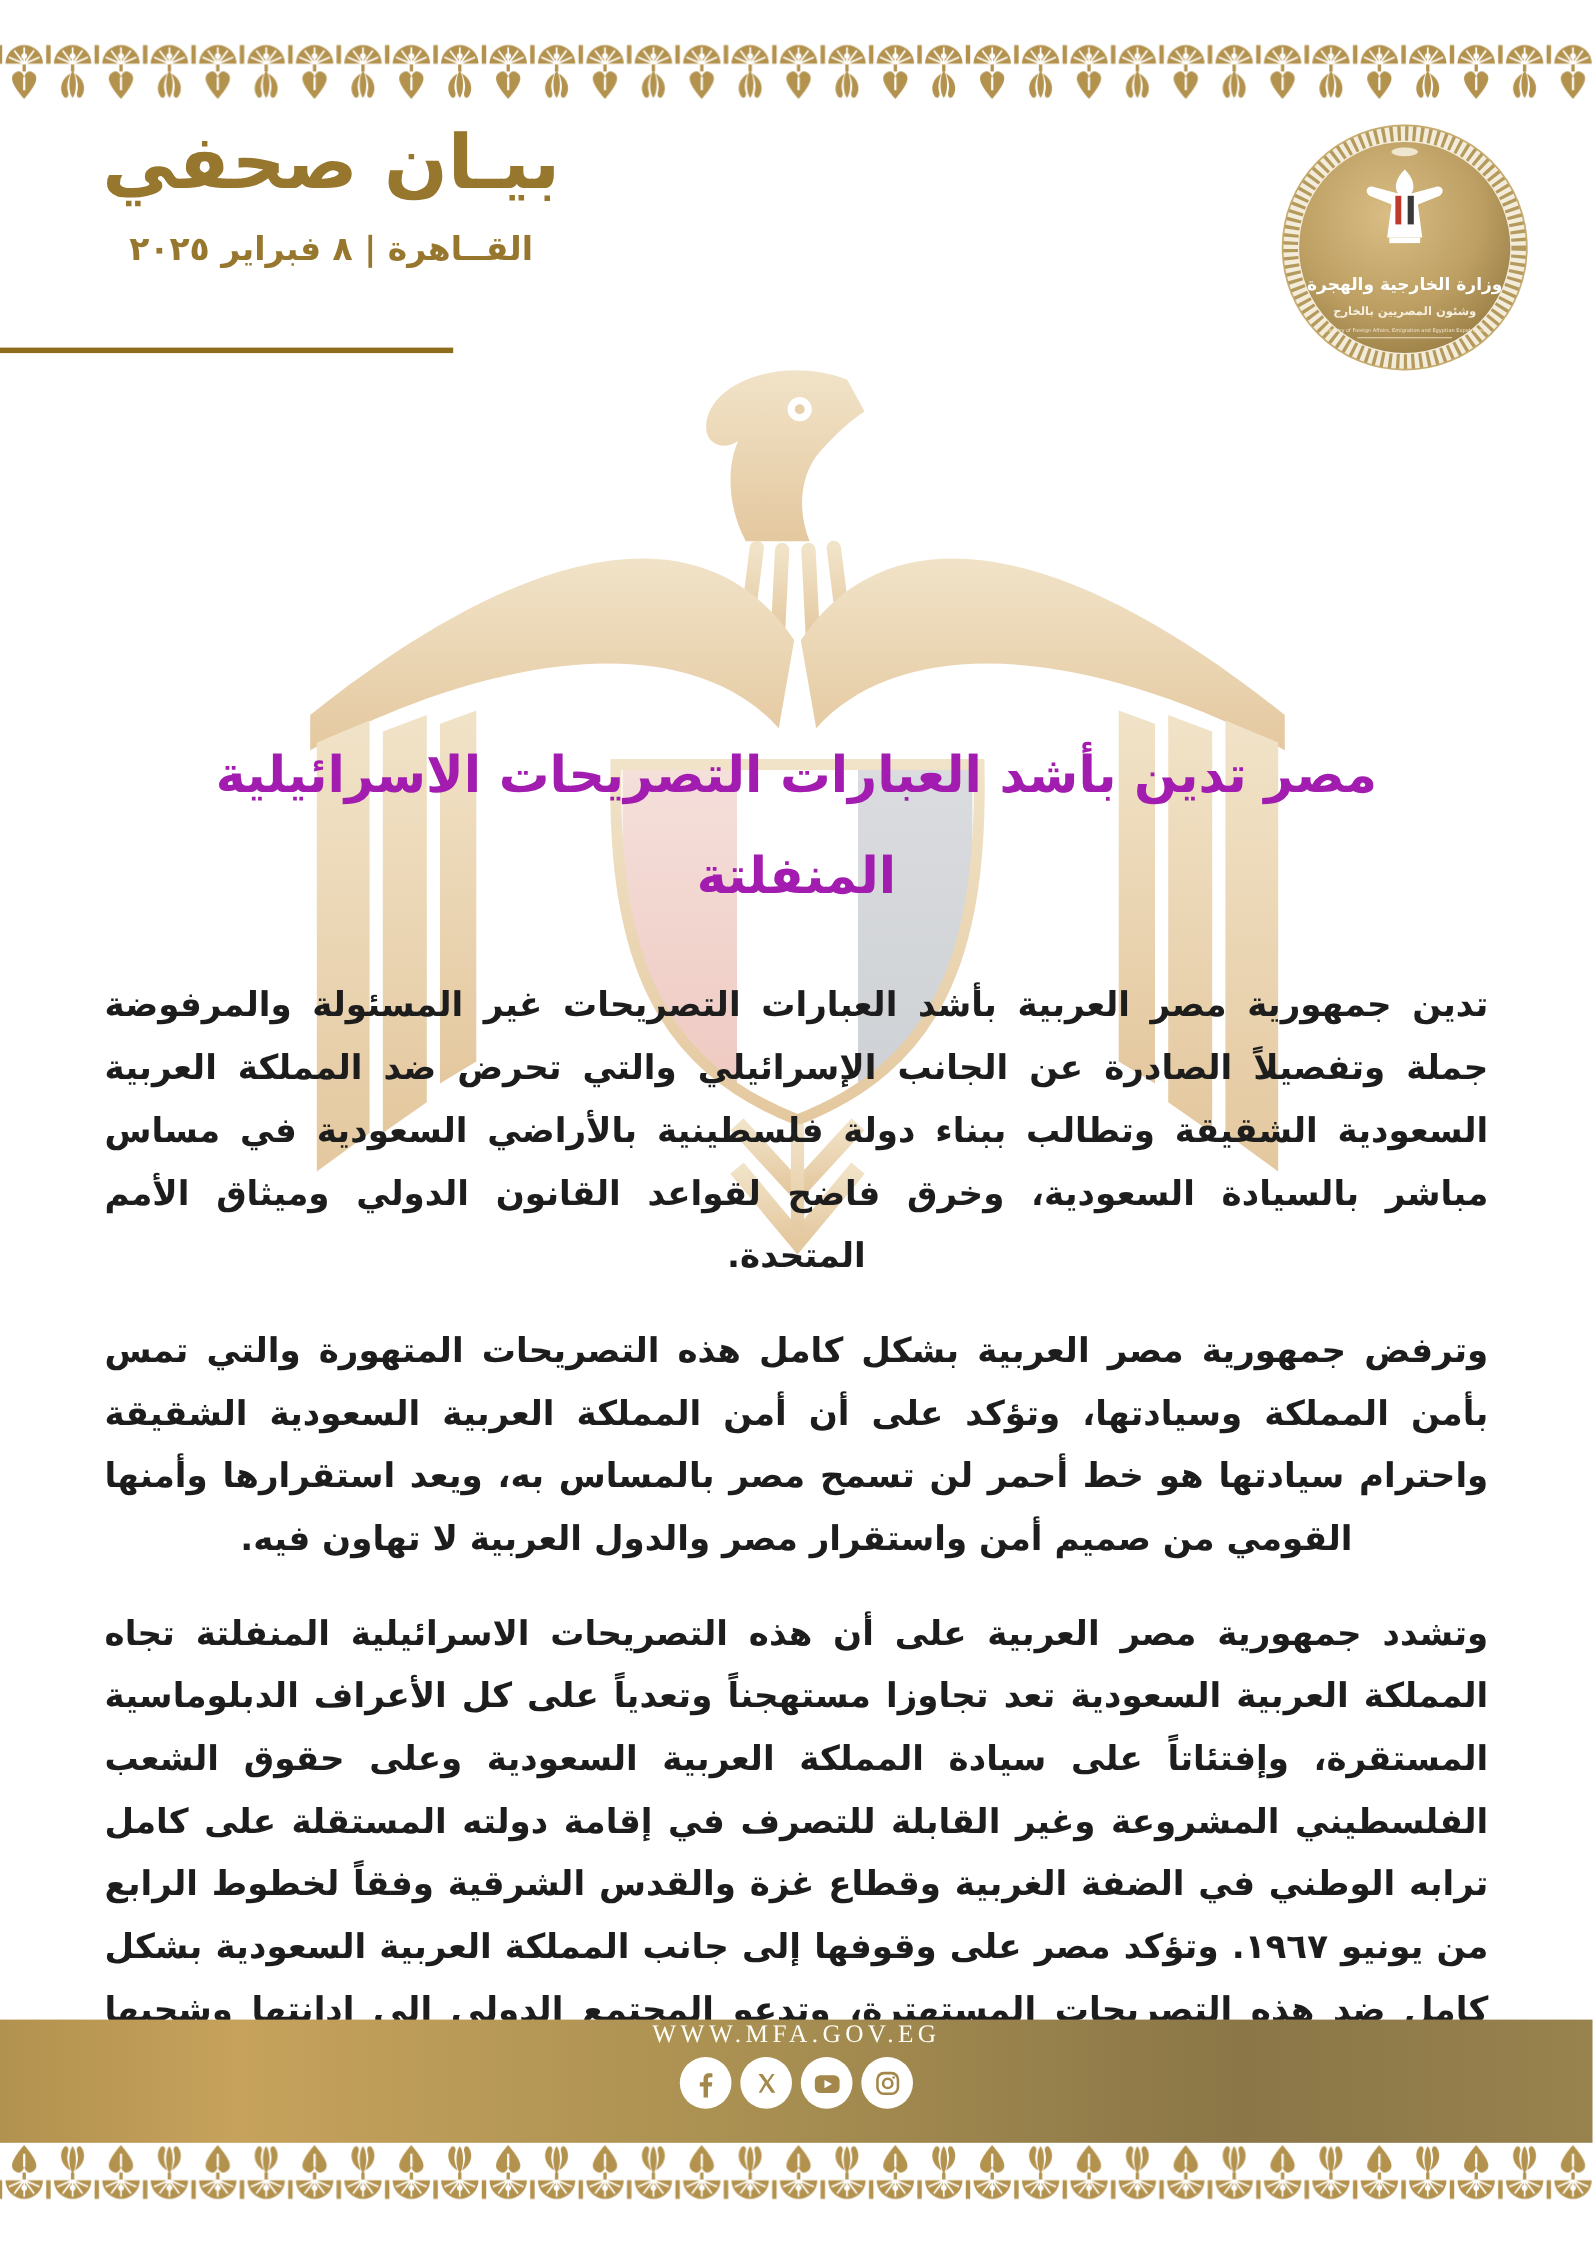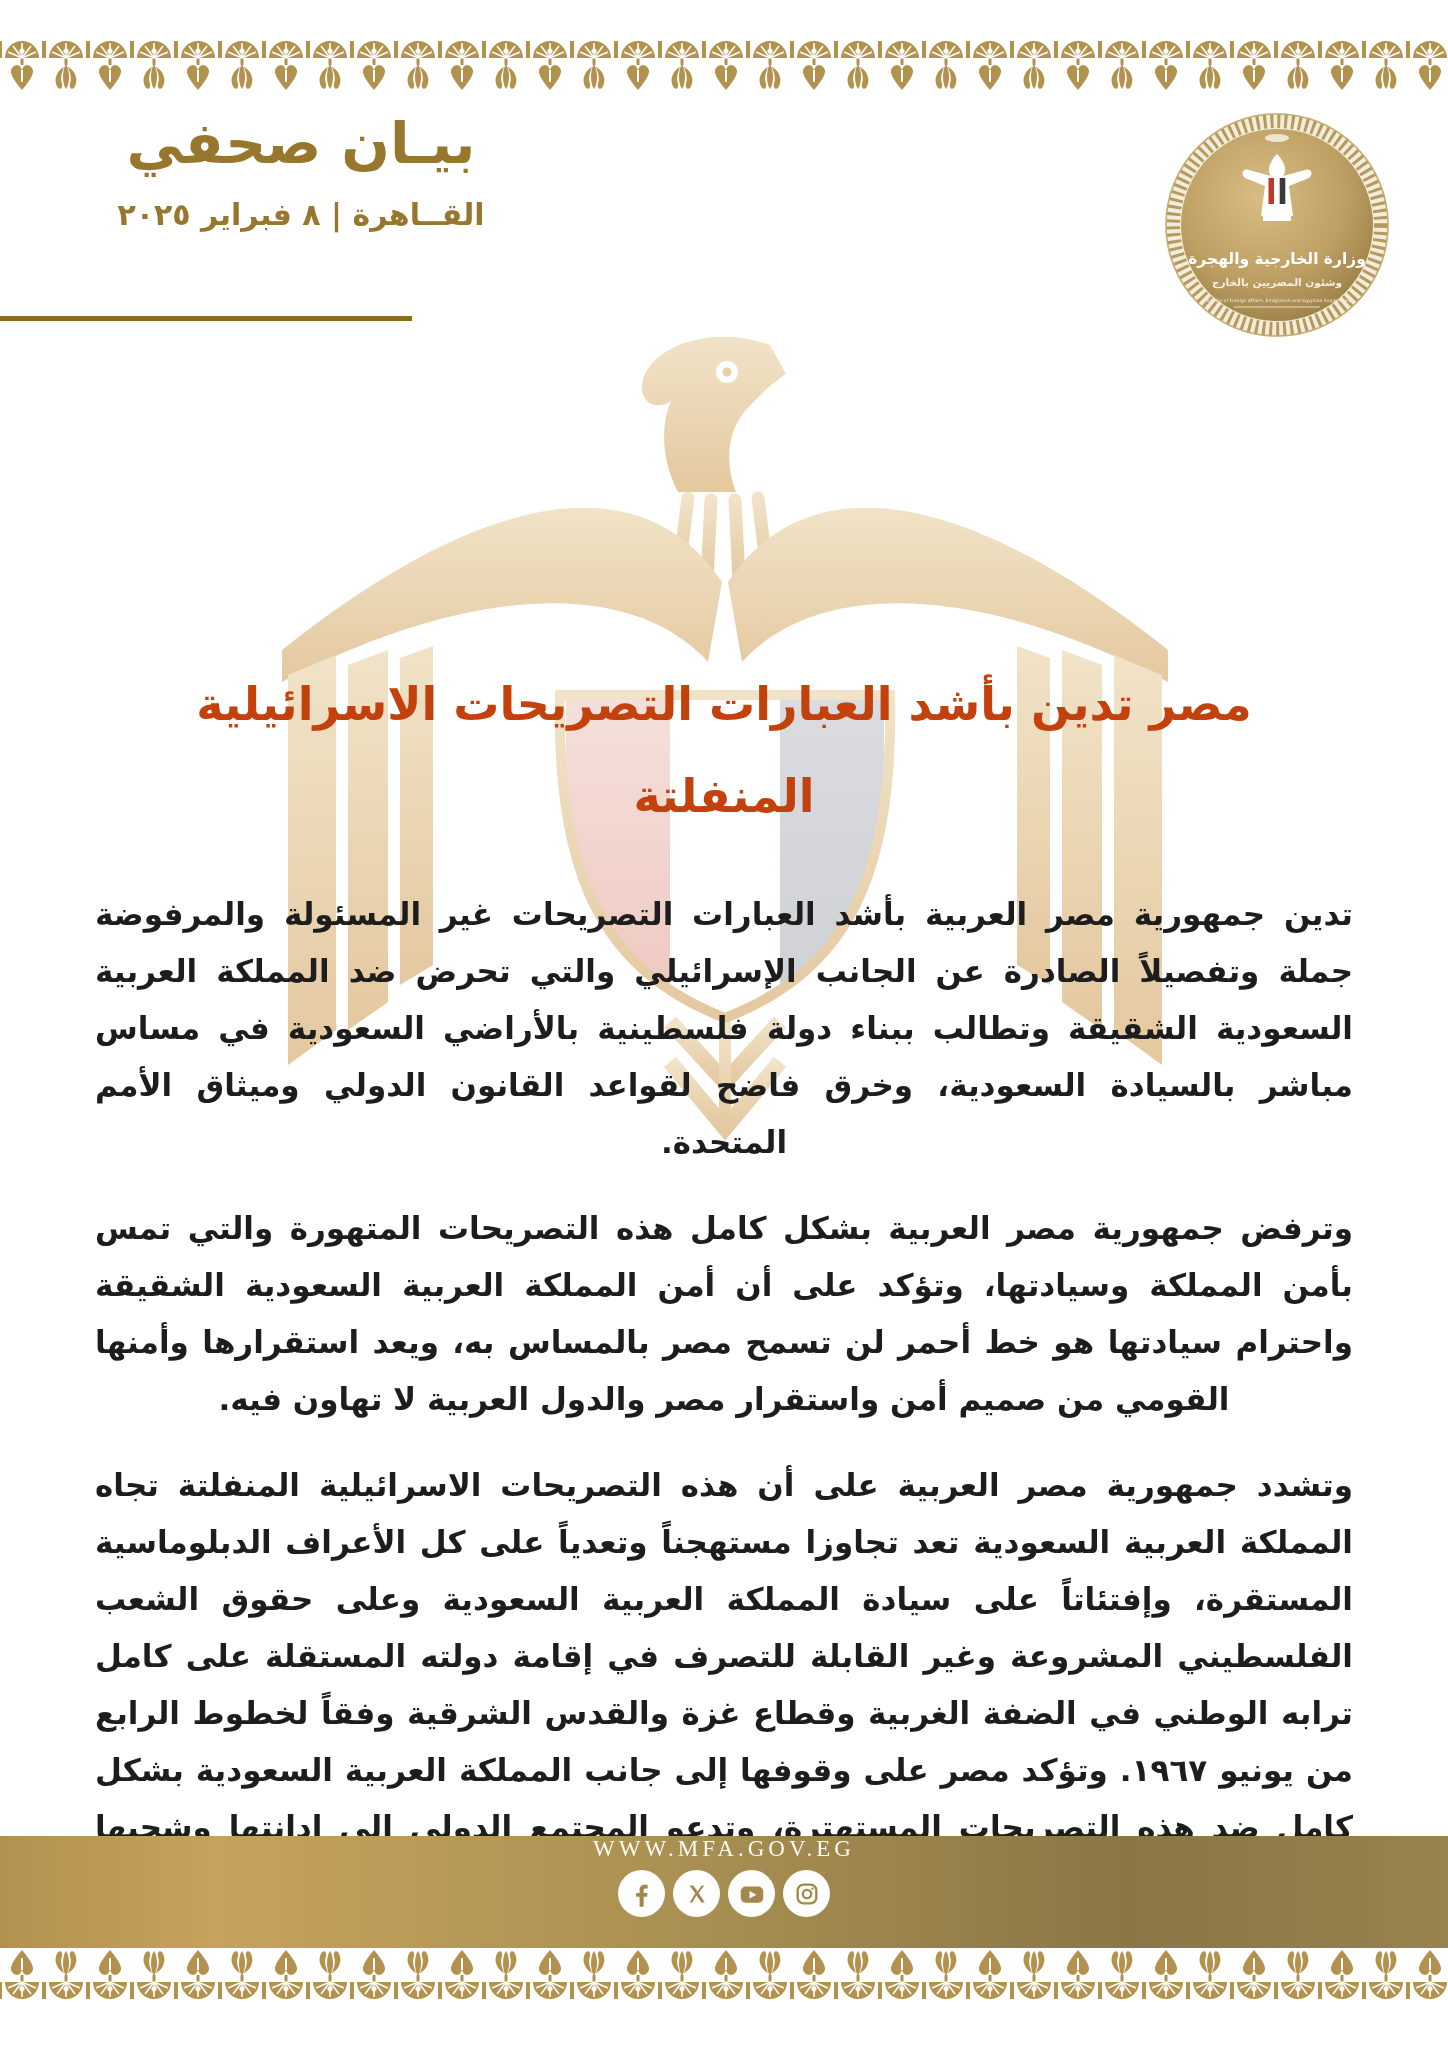--- a/index.html
+++ b/index.html
@@ -6,31 +6,31 @@
   .page{
     position:relative;width:1448px;height:2048px;background:#ffffff;overflow:hidden;
     font-family:"DejaVu Sans",sans-serif;
   }
   
   .border-strip{position:absolute;left:0;display:block;}
   .border-top{top:36px;}
   .border-bottom{top:1948px;transform:scaleY(-1);}
   
   .brand{position:absolute;top:112px;left:86px;width:430px;direction:rtl;text-align:center;color:#97762d;}
-  .press-label{font-size:57px;font-weight:bold;line-height:1.1;letter-spacing:-1px;}
+  .press-label{font-size:68px;font-weight:bold;line-height:1.1;letter-spacing:-1px;}
   .dateline{margin-top:22px;font-size:30px;font-weight:bold;}
   .gold-rule{position:absolute;top:316px;left:0;width:412px;height:5px;background:#8d6d1d;}
   
   .seal{position:absolute;top:112px;left:1164px;width:226px;height:226px;}
   
   .watermark{position:absolute;top:330px;left:230px;width:990px;height:820px;z-index:0;}
   
   .title{
     position:absolute;top:658px;left:140px;width:1168px;z-index:2;margin:0;
-    direction:rtl;text-align:center;color:#c2410c;font-size:46px;font-weight:bold;line-height:92px;
+    direction:rtl;text-align:center;color:#a21caf;font-size:46px;font-weight:bold;line-height:92px;
   }
   .title span{display:block;}
   .body-text{
     position:absolute;top:886px;left:95px;width:1258px;z-index:2;
     direction:rtl;color:#1d1d1d;font-size:31px;font-weight:bold;line-height:57px;
     text-align:justify;text-align-last:center;
   }
   .body-text p{margin:0 0 29px 0;}
   
   .footer-bar{

